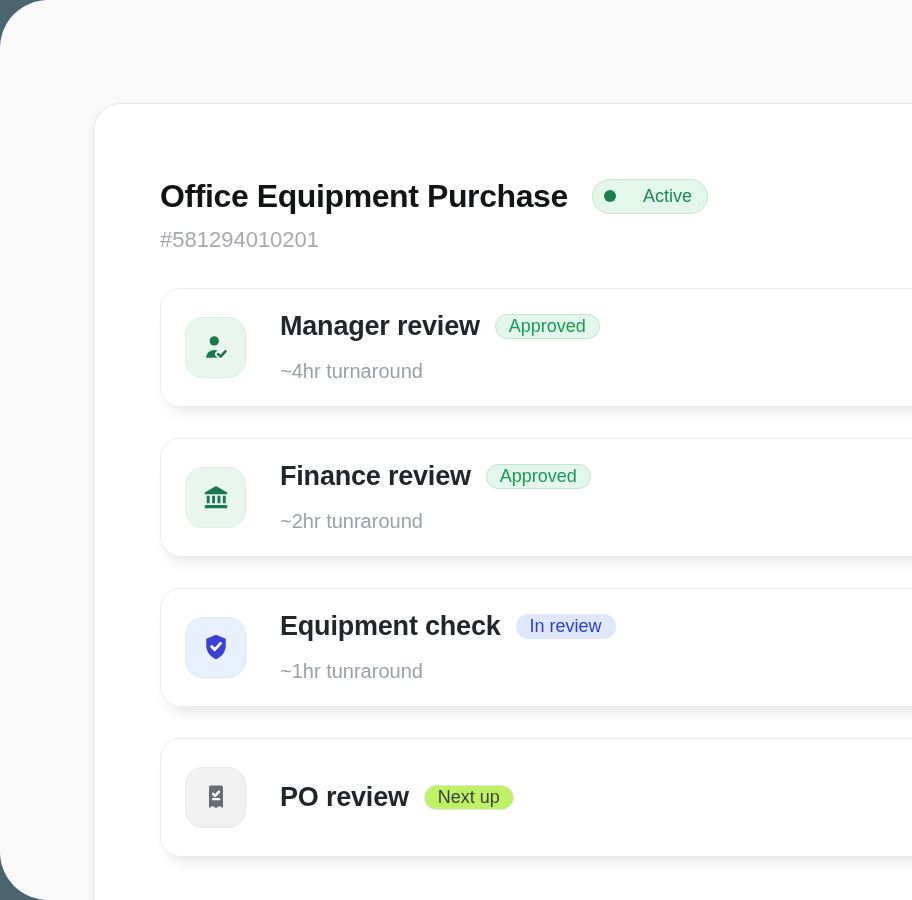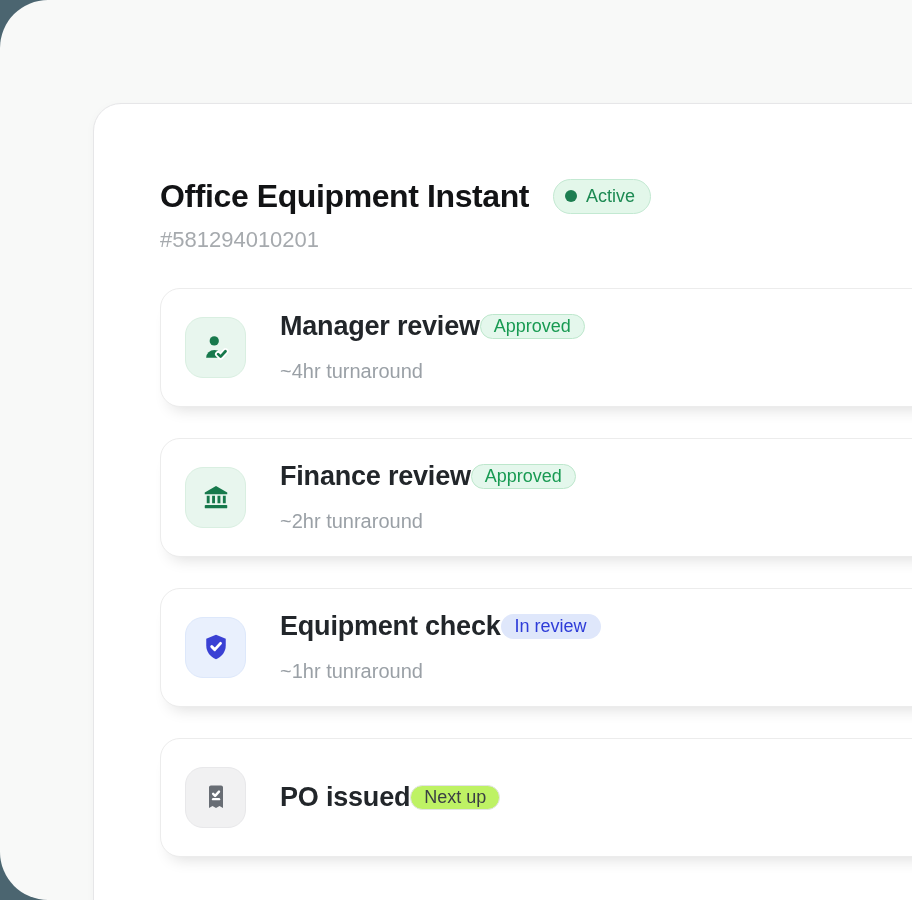--- a/index.html
+++ b/index.html
@@ -45,50 +45,50 @@
     border-radius: 18px;
     display: flex; align-items: center; justify-content: center;
     border: 1px solid transparent;
   }
   .tile--green { background: #e8f6ee; border-color: #d9efe1; color: #17794c; }
   .tile--blue  { background: #e9f0fd; border-color: #dde8fb; color: #3a41d4; }
   .tile--gray  { background: #f1f1f2; border-color: #e8e8ea; color: #686d74; }
   .tile svg { display: block; }
 
   .step-body { min-width: 0; }
-  .step-title-row { display: flex; align-items: center; }
+  .step-title-row { display: flex; align-items: center; gap: 15px; }
   .step-title {
     font-size: 27px; font-weight: 700; color: #22262a;
     letter-spacing: -0.2px; line-height: 1.15;
   }
   .step-subtitle { font-size: 20px; color: #9aa0a6; margin-top: 18px; }
 
   .badge {
     display: inline-flex; align-items: center;
     font-size: 18px; font-weight: 500; line-height: 1.3;
     padding: 0 13px;
     border: 1px solid transparent;
     border-radius: 999px;
     white-space: nowrap;
   }
-  .badge--active   { background: #e3f7ea; border-color: #c3e9d2; color: #1d8a53; gap: 9px; padding: 5px 15px 5px 11px; }
+  .badge--active   { background: #e3f7ea; border-color: #c3e9d2; color: #1d8a53; gap: 27px; padding: 5px 15px 5px 11px; }
   .badge--approved { background: #e4f7ec; border-color: #bde7cc; color: #189a52; }
   .badge--in-review{ background: #dfe7fb; color: #2e3cd8; }
   .badge--next-up  { background: #bef264; border-color: #e3e4e6; color: #3a3e44; }
   .dot { width: 12px; height: 12px; border-radius: 50%; background: #1d7e51; flex: none; }
 </style>
 </head>
 <body>
 
 <div class="panel">
   <div class="card">
     <div class="card-inner">
 
       <div class="title-row">
-        <h1 class="page-title">Office Equipment Instant</h1>
+        <h1 class="page-title">Office Equipment Purchase</h1>
         <span class="badge badge--active">
           <span class="dot"></span>
           <span>Active</span>
         </span>
       </div>
       <div class="order-id">#581294010201</div>
 
       <div class="steps">
           <div class="step">
     <div class="tile tile--green">
@@ -158,21 +158,21 @@
       <span>
         <svg width="30" height="30" viewBox="0 0 24 24" fill="none">
           <path d="M6.4 4.2 c0 -0.8 0.7 -1.5 1.5 -1.5 h8.2 c0.8 0 1.5 0.7 1.5 1.5 v16.6 l-2.8 -1.7 -2.8 1.7 -2.8 -1.7 -2.8 1.7 Z" fill="currentColor"></path>
           <path d="M9.7 9.5 l1.6 1.6 3.1 -3.4" stroke="#ffffff" stroke-width="1.9" fill="none" stroke-linecap="round" stroke-linejoin="round"></path>
           <path d="M9.7 13.7 h4.7" stroke="#ffffff" stroke-width="1.9" stroke-linecap="round"></path>
         </svg>
       </span>
     </div>
     <div class="step-body">
       <div class="step-title-row">
-        <span class="step-title">PO issued</span>
+        <span class="step-title">PO review</span>
         <span class="badge step-badge badge--next-up">Next up</span>
       </div>
     </div>
   </div>
         </div>
 
     </div>
   </div>
 </div>
 

